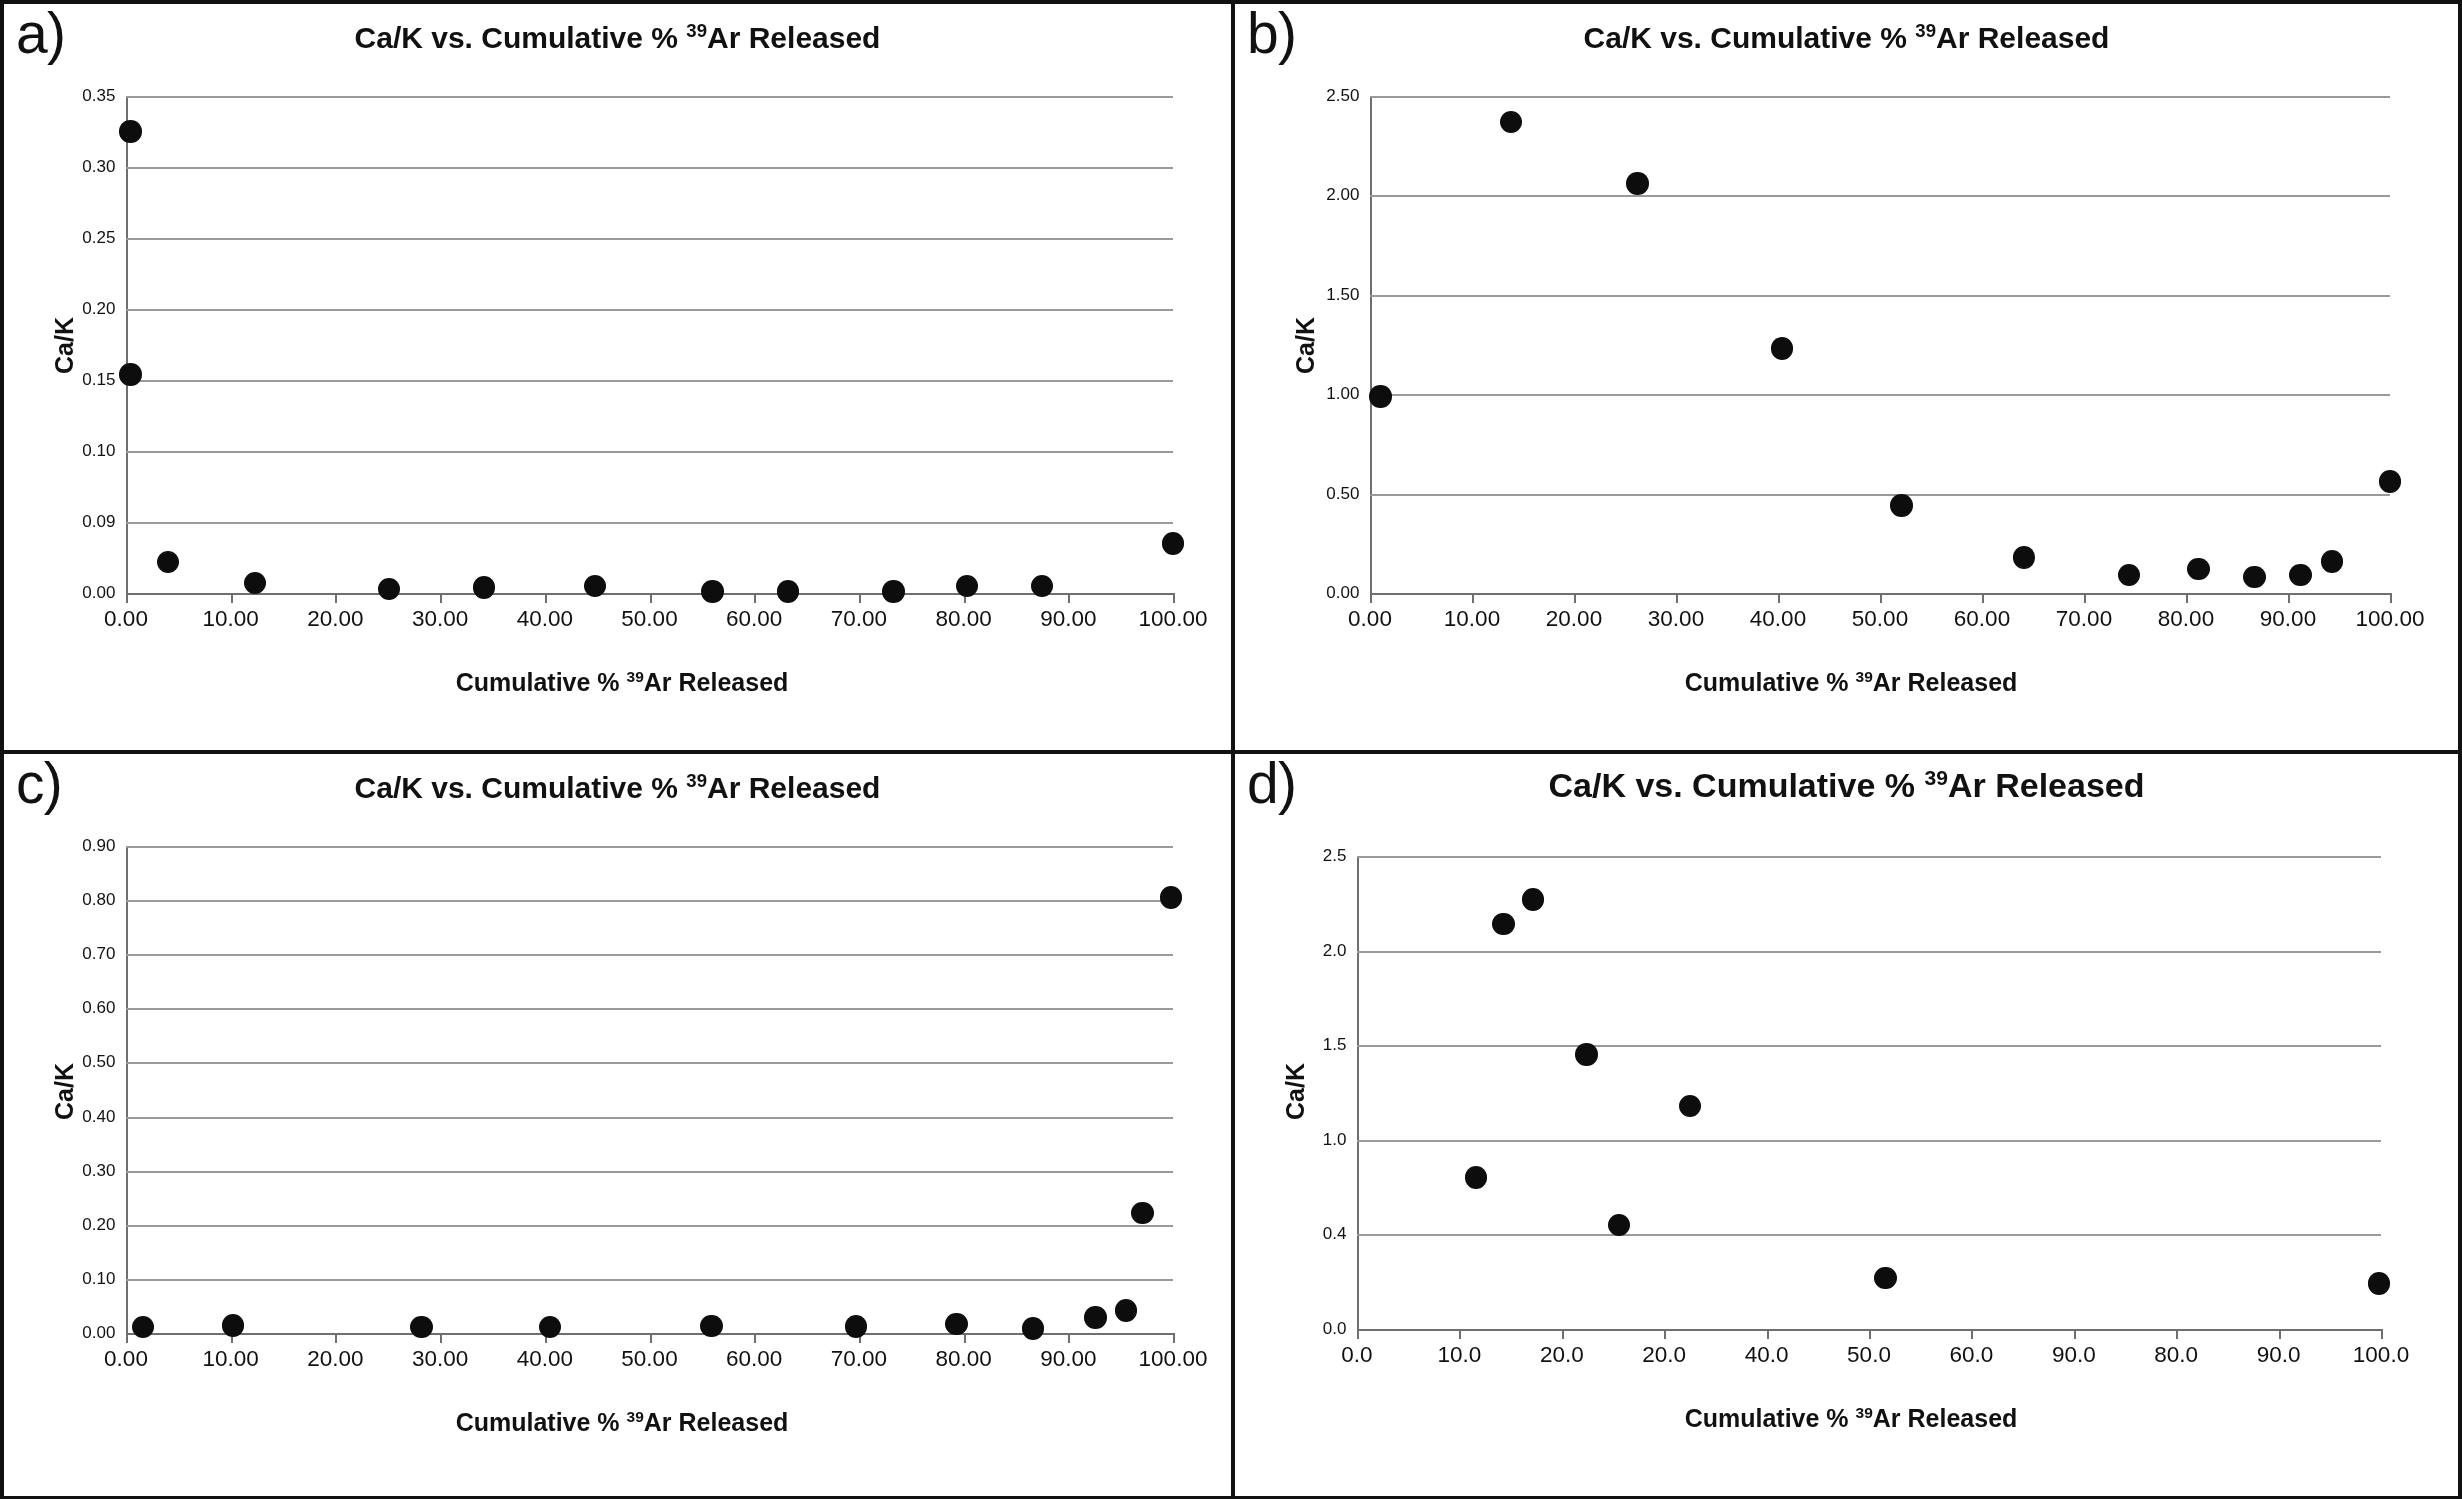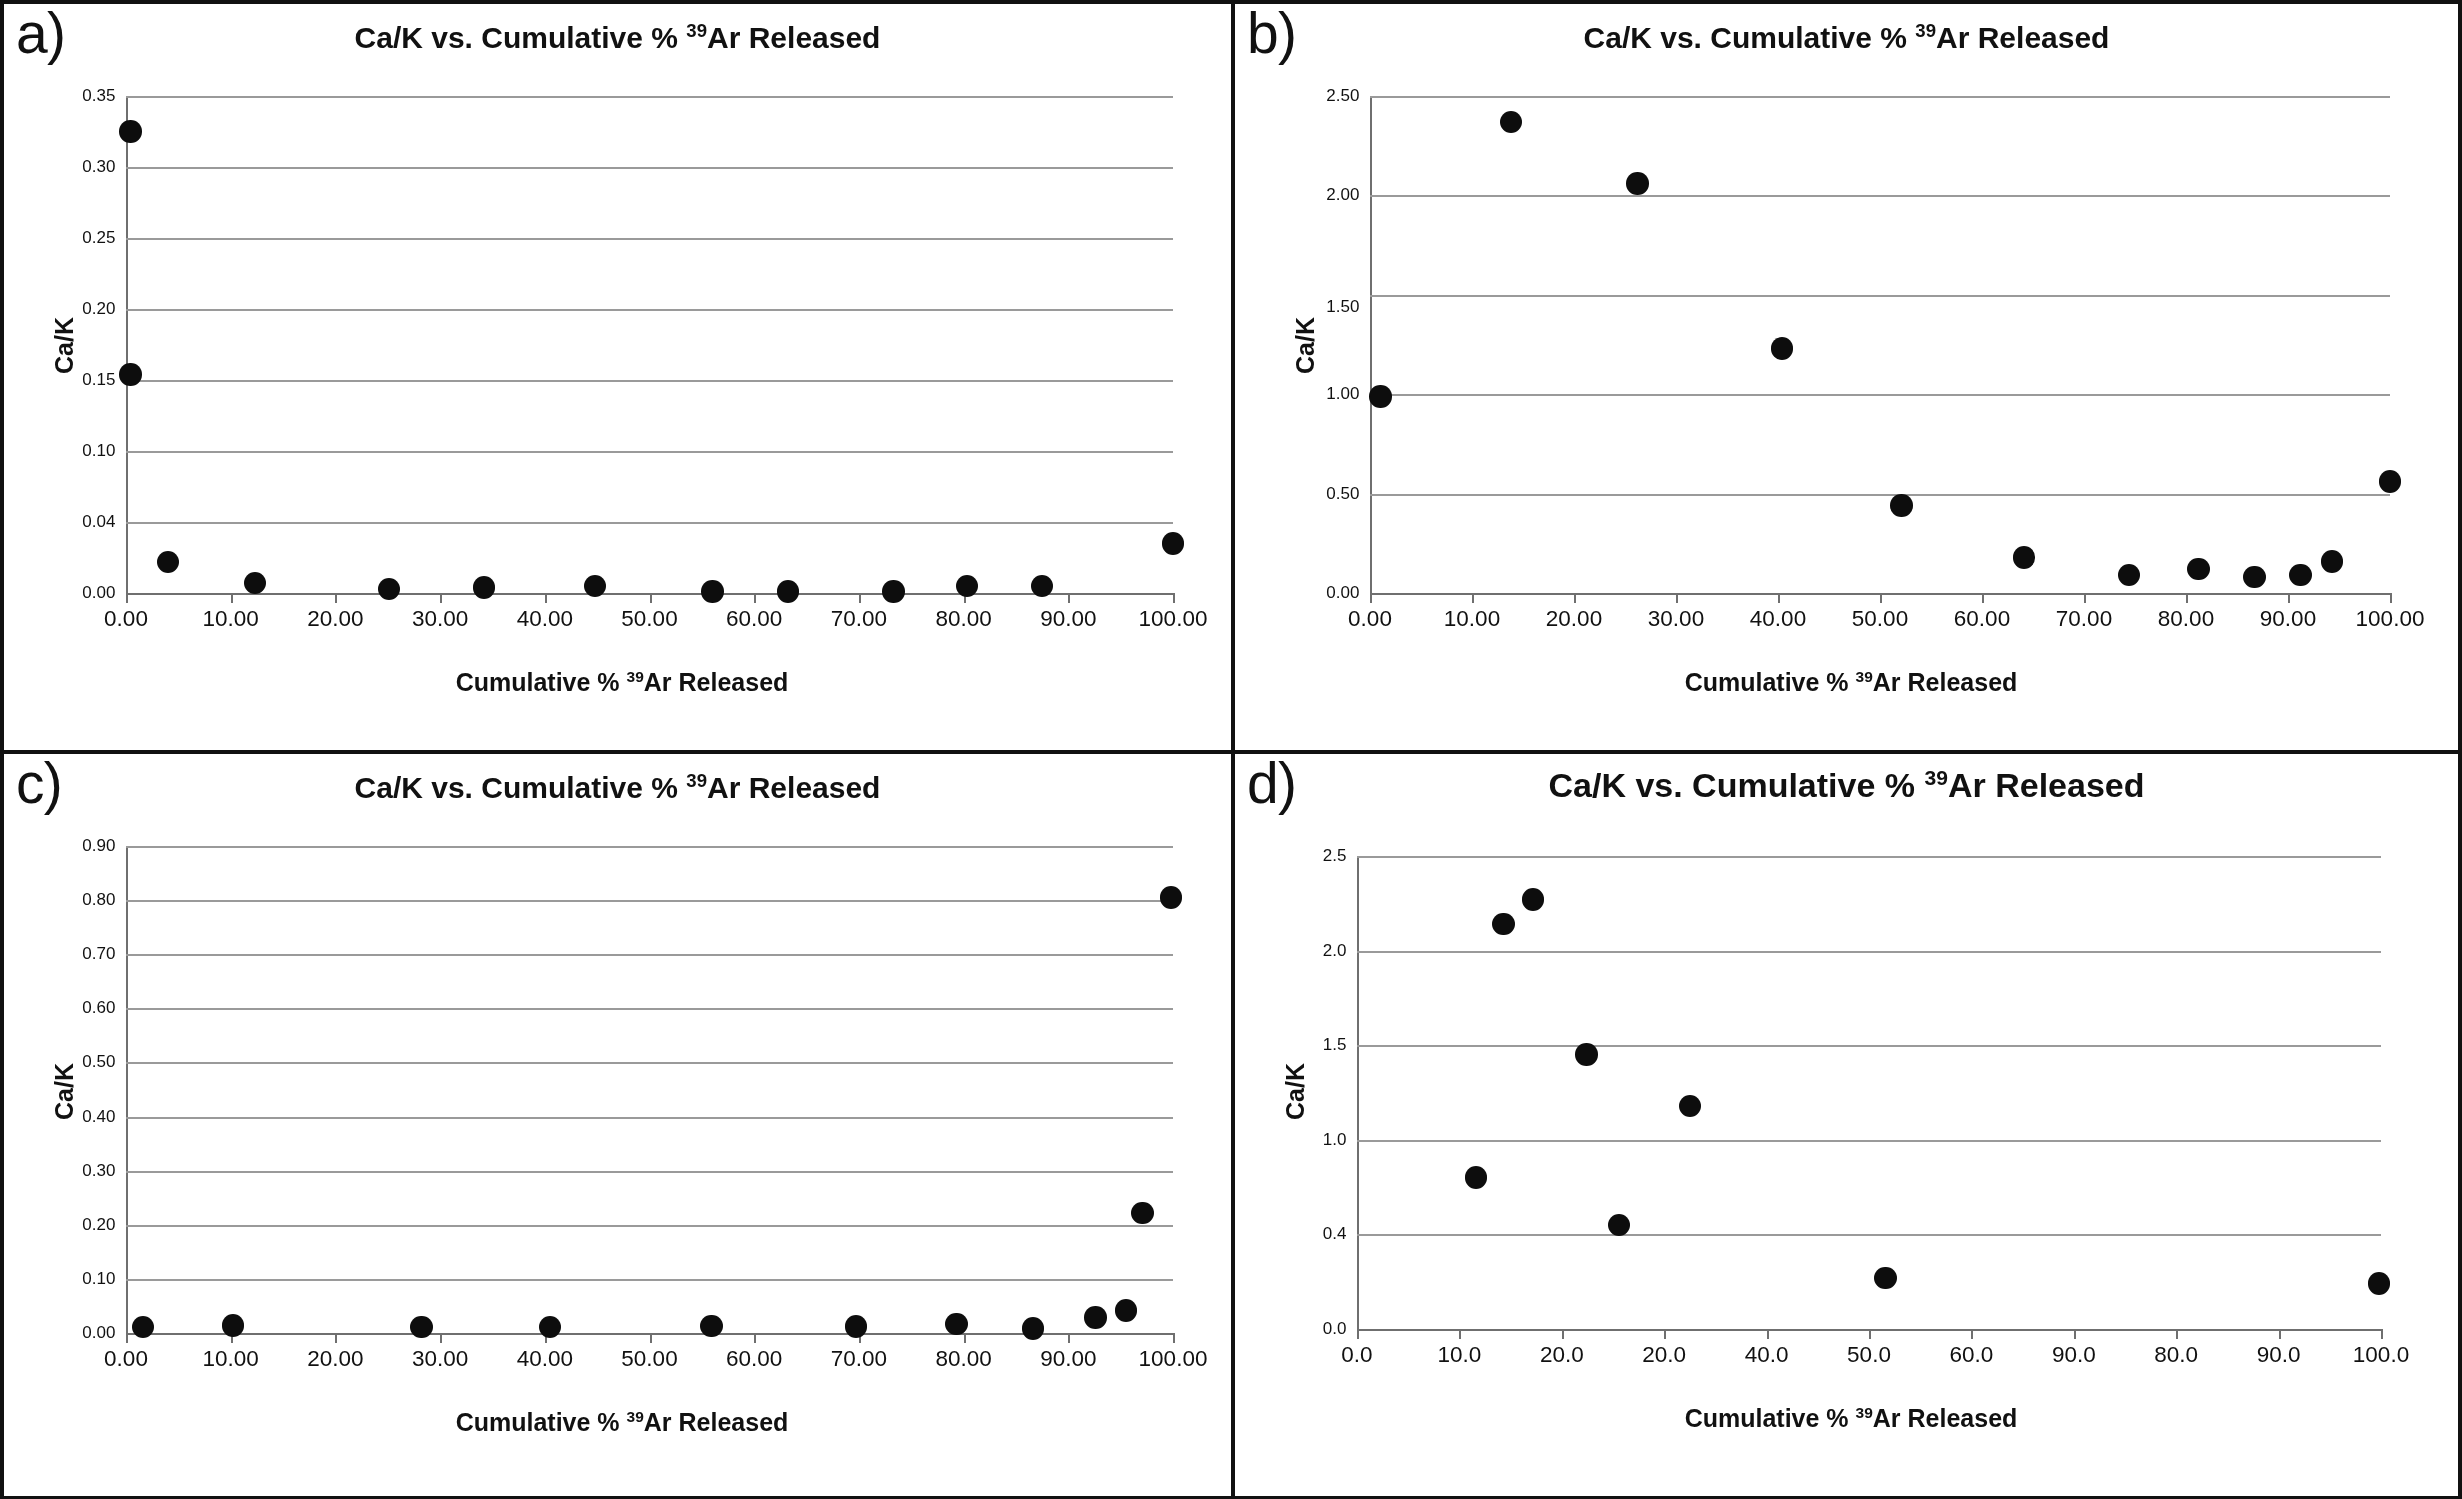--- a/index.html
+++ b/index.html
@@ -148,21 +148,21 @@
   <div class="panel">
     <div class="panel-letter">a)</div>
     <div class="panel-title">
       <span>Ca/K vs. Cumulative % </span><span class="sup">39</span><span>Ar Released</span>
     </div>
     <div class="plot-wrap" id="wrapA" style="left:122px; top:92px; width:1047px; height:499px;">
       <div class="yaxis-line" style="left:0"></div>
       <div class="plot-area" id="plotA">
           <div class="ylabel-tick" style="top: 100%;">0.00</div>
           <div class="gridline" style="top: 85.7143%;"></div>
-          <div class="ylabel-tick" style="top: 85.7143%;">0.04</div>
+          <div class="ylabel-tick" style="top: 85.7143%;">0.09</div>
           <div class="gridline" style="top: 71.4286%;"></div>
           <div class="ylabel-tick" style="top: 71.4286%;">0.10</div>
           <div class="gridline" style="top: 57.1429%;"></div>
           <div class="ylabel-tick" style="top: 57.1429%;">0.15</div>
           <div class="gridline" style="top: 42.8571%;"></div>
           <div class="ylabel-tick" style="top: 42.8571%;">0.20</div>
           <div class="gridline" style="top: 28.5714%;"></div>
           <div class="ylabel-tick" style="top: 28.5714%;">0.25</div>
           <div class="gridline" style="top: 14.2857%;"></div>
           <div class="ylabel-tick" style="top: 14.2857%;">0.30</div>
@@ -218,21 +218,21 @@
     </div>
     <div class="plot-wrap" id="wrapB" style="left:135px; top:92px; width:1020px; height:499px;">
       <div class="yaxis-line" style="left:0"></div>
       <div class="plot-area" id="plotB">
           <div class="ylabel-tick" style="top: 100%;">0.00</div>
           <div class="gridline" style="top: 80%;"></div>
           <div class="ylabel-tick" style="top: 80%;">0.50</div>
           <div class="gridline" style="top: 60%;"></div>
           <div class="ylabel-tick" style="top: 60%;">1.00</div>
           <div class="gridline" style="top: 40%;"></div>
-          <div class="ylabel-tick" style="top: 40%; margin-top: 12px;">1.50</div>
+          <div class="ylabel-tick" style="top: 40%;">1.50</div>
           <div class="gridline" style="top: 20%;"></div>
           <div class="ylabel-tick" style="top: 20%;">2.00</div>
           <div class="gridline" style="top: 0%;"></div>
           <div class="ylabel-tick" style="top: 0%;">2.50</div>
           <div class="tick-x" style="left: 0%;"></div>
           <div class="xlabel-tick" style="left: 0%;">0.00</div>
           <div class="tick-x" style="left: 10%;"></div>
           <div class="xlabel-tick" style="left: 10%;">10.00</div>
           <div class="tick-x" style="left: 20%;"></div>
           <div class="xlabel-tick" style="left: 20%;">20.00</div>

